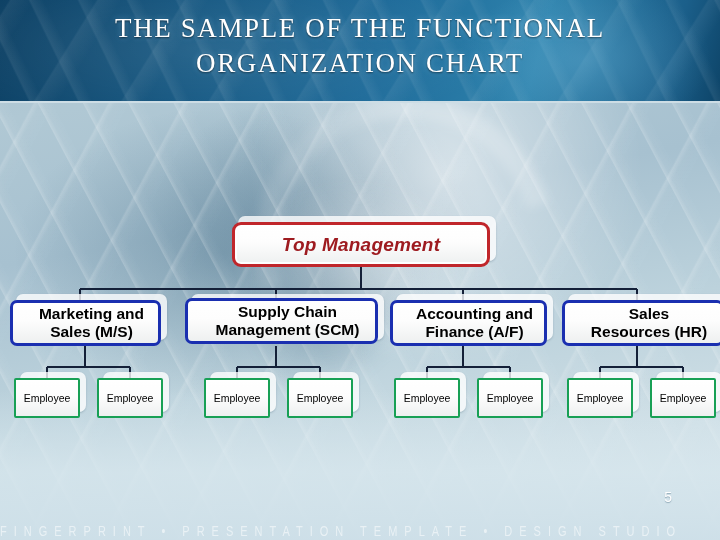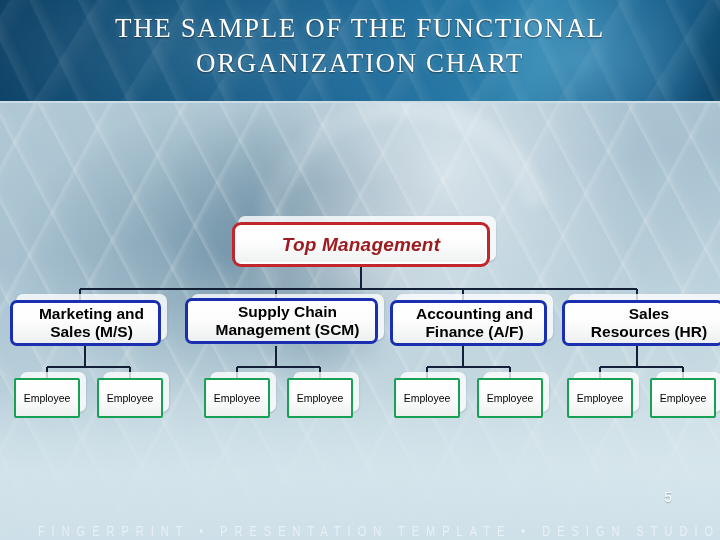--- a/index.html
+++ b/index.html
@@ -160,21 +160,21 @@
     color:#ffffff;
     text-shadow:0 1px 1px rgba(90,120,140,.55);
     font-family:"Liberation Sans", sans-serif;
   }
 
   
   .footer-strip {
     position:absolute; left:0; bottom:0; width:720px; height:18px;
     z-index:3;
     overflow:hidden;
-    display:flex; align-items:center; justify-content:flex-end;
+    display:flex; align-items:center; justify-content:flex-start;
   }
   .footer-strip .wm {
     font-size:11px;
     letter-spacing:7px;
     color:rgba(255,255,255,0.55);
     white-space:nowrap;
     font-family:"Liberation Sans", sans-serif;
     transform:scaleY(1.25);
   }
 </style>

